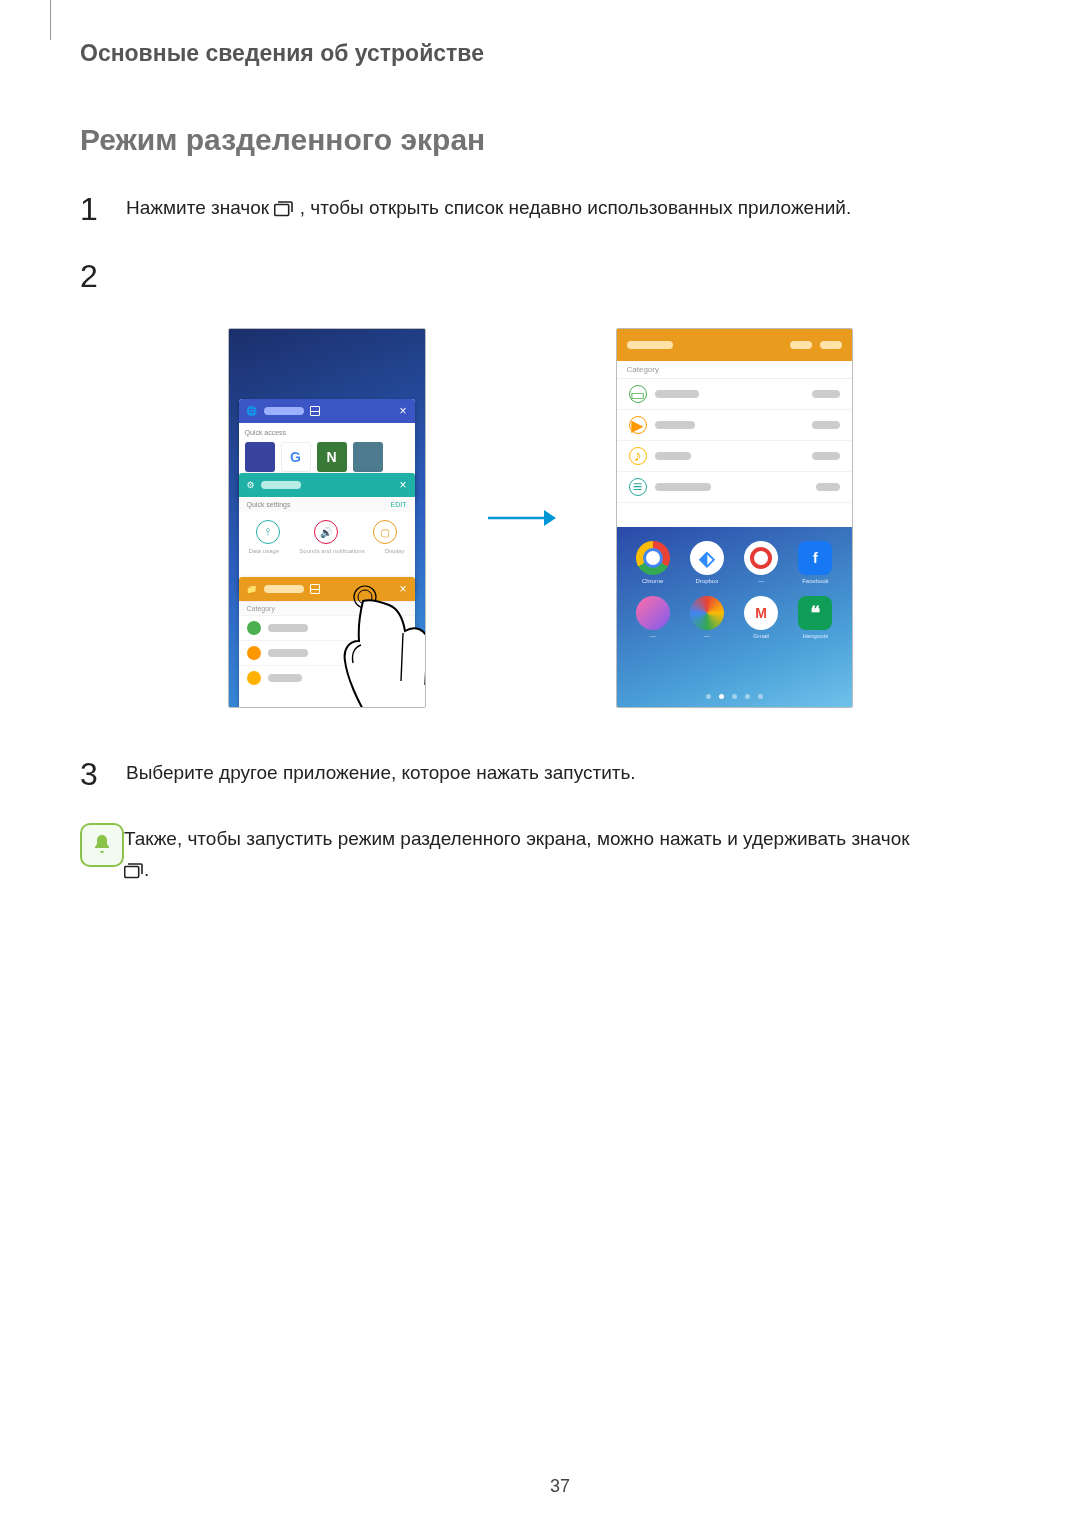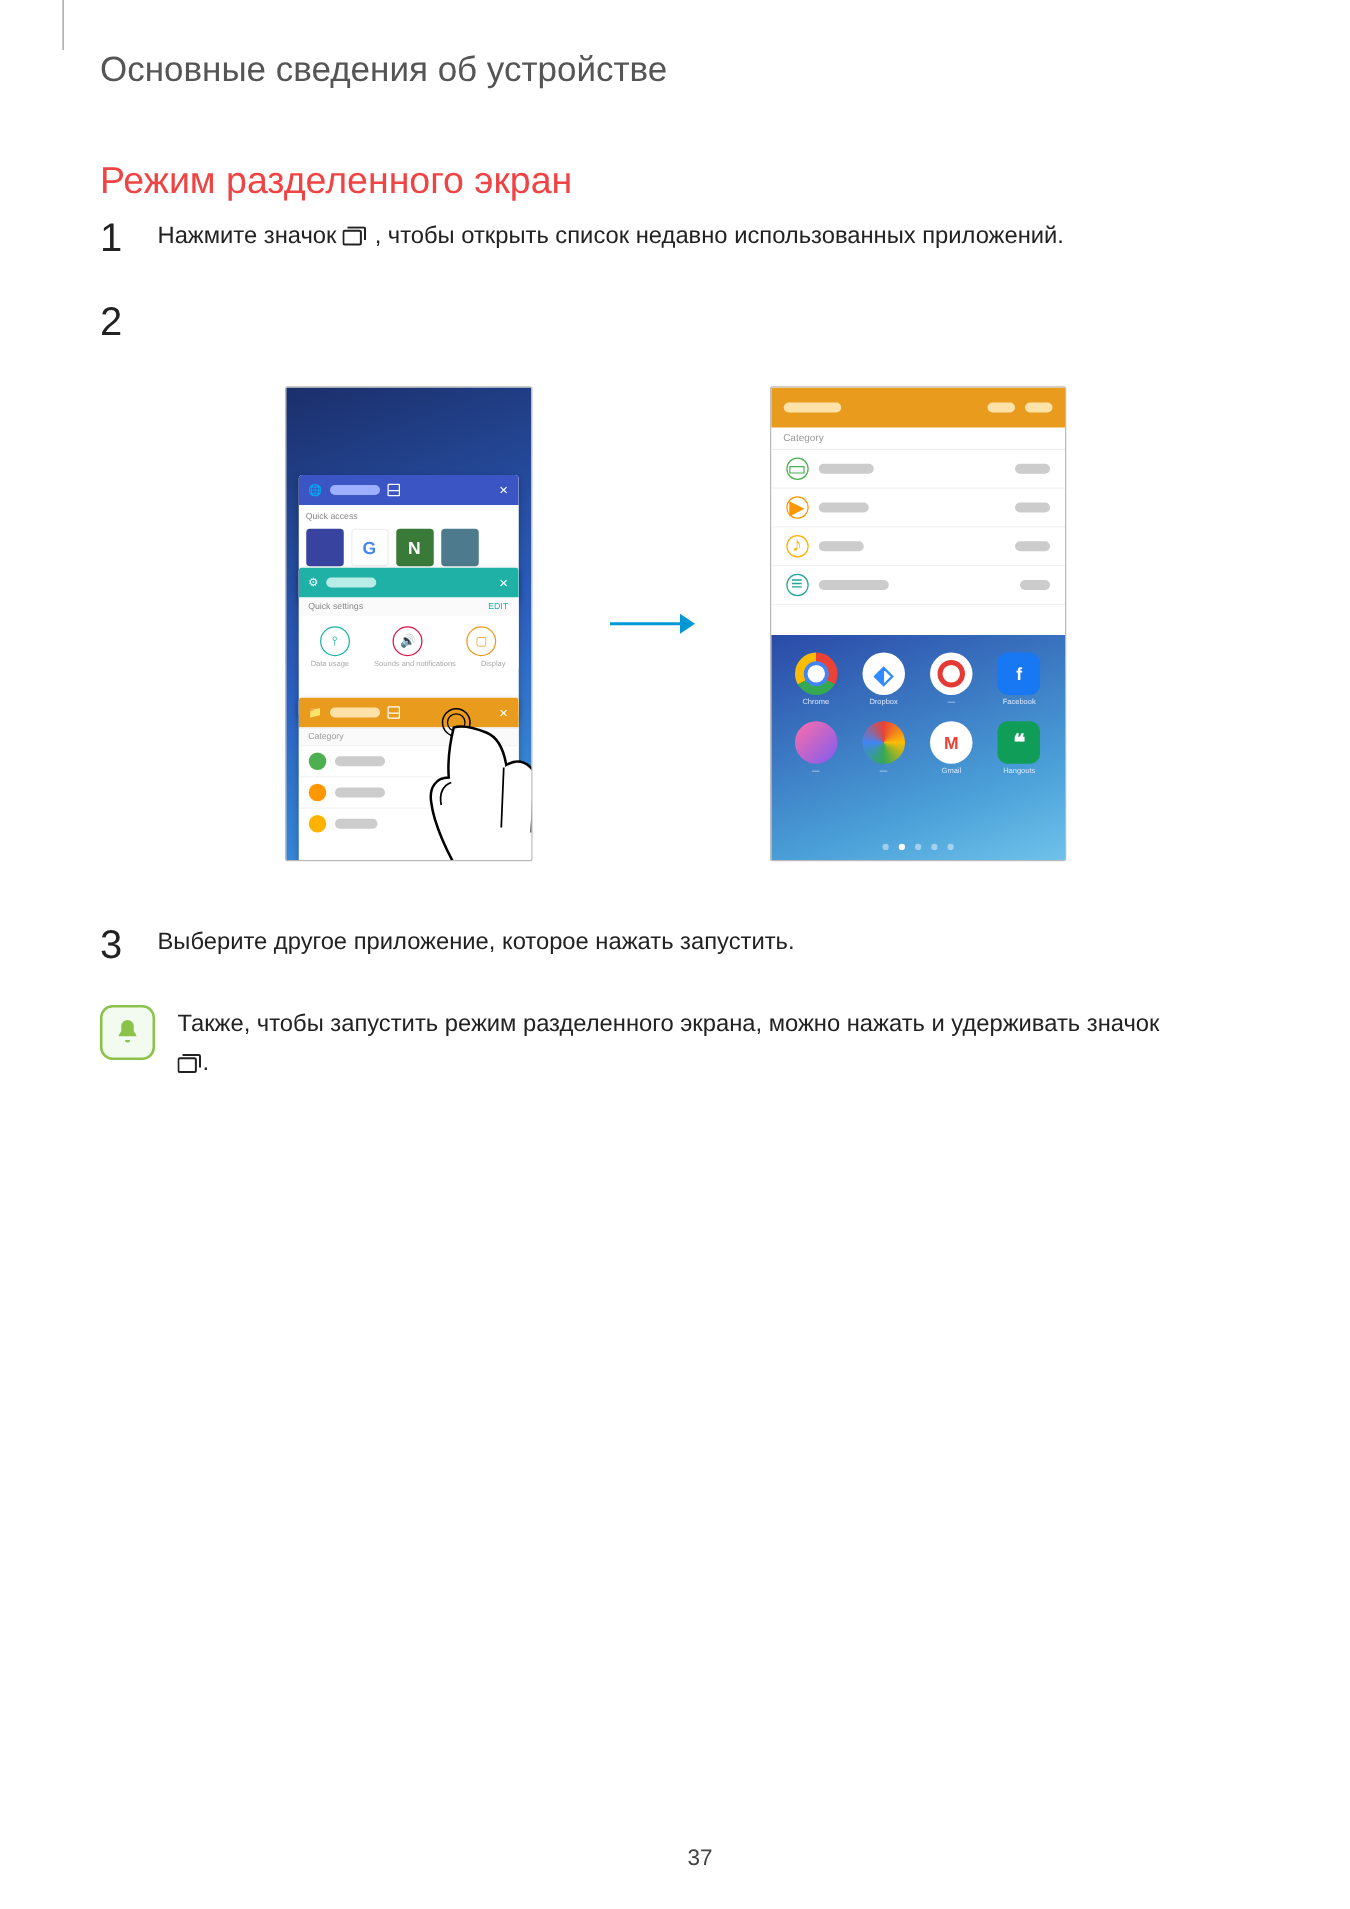--- a/index.html
+++ b/index.html
@@ -16,30 +16,30 @@
     left: 50px;
     top: 0;
     width: 1px;
     height: 40px;
     background: #999;
   }
   .page {
     padding: 40px 80px 0 80px;
   }
   .breadcrumb {
-    font-size: 28px;
+    font-size: 23px;
     color: #555;
     margin-bottom: 56px;
-    font-weight: 400;
+    font-weight: 700;
   }
   .section-title {
     font-size: 30px;
-    font-weight: 400;
-    color: #ef4444;
-    margin-bottom: 12px;
+    font-weight: 700;
+    color: #737373;
+    margin-bottom: 36px;
   }
   .step {
     display: flex;
     align-items: flex-start;
     gap: 20px;
     margin-bottom: 20px;
     line-height: 1.6;
     font-size: 19px;
   }
   .step-num {
@@ -50,21 +50,20 @@
     min-width: 26px;
   }
   .step-body p { margin-bottom: 14px; text-align: right; }
   .inline-icon {
     display: inline-block;
     vertical-align: -3px;
   }
   .note-row {
     display: flex;
     align-items: flex-start;
-    gap: 18px;
     margin-top: 10px;
     font-size: 19px;
     line-height: 1.65;
   }
   .note-icon-box {
     width: 44px;
     height: 44px;
     border: 2px solid #8bc34a;
     border-radius: 10px;
     display: flex;

